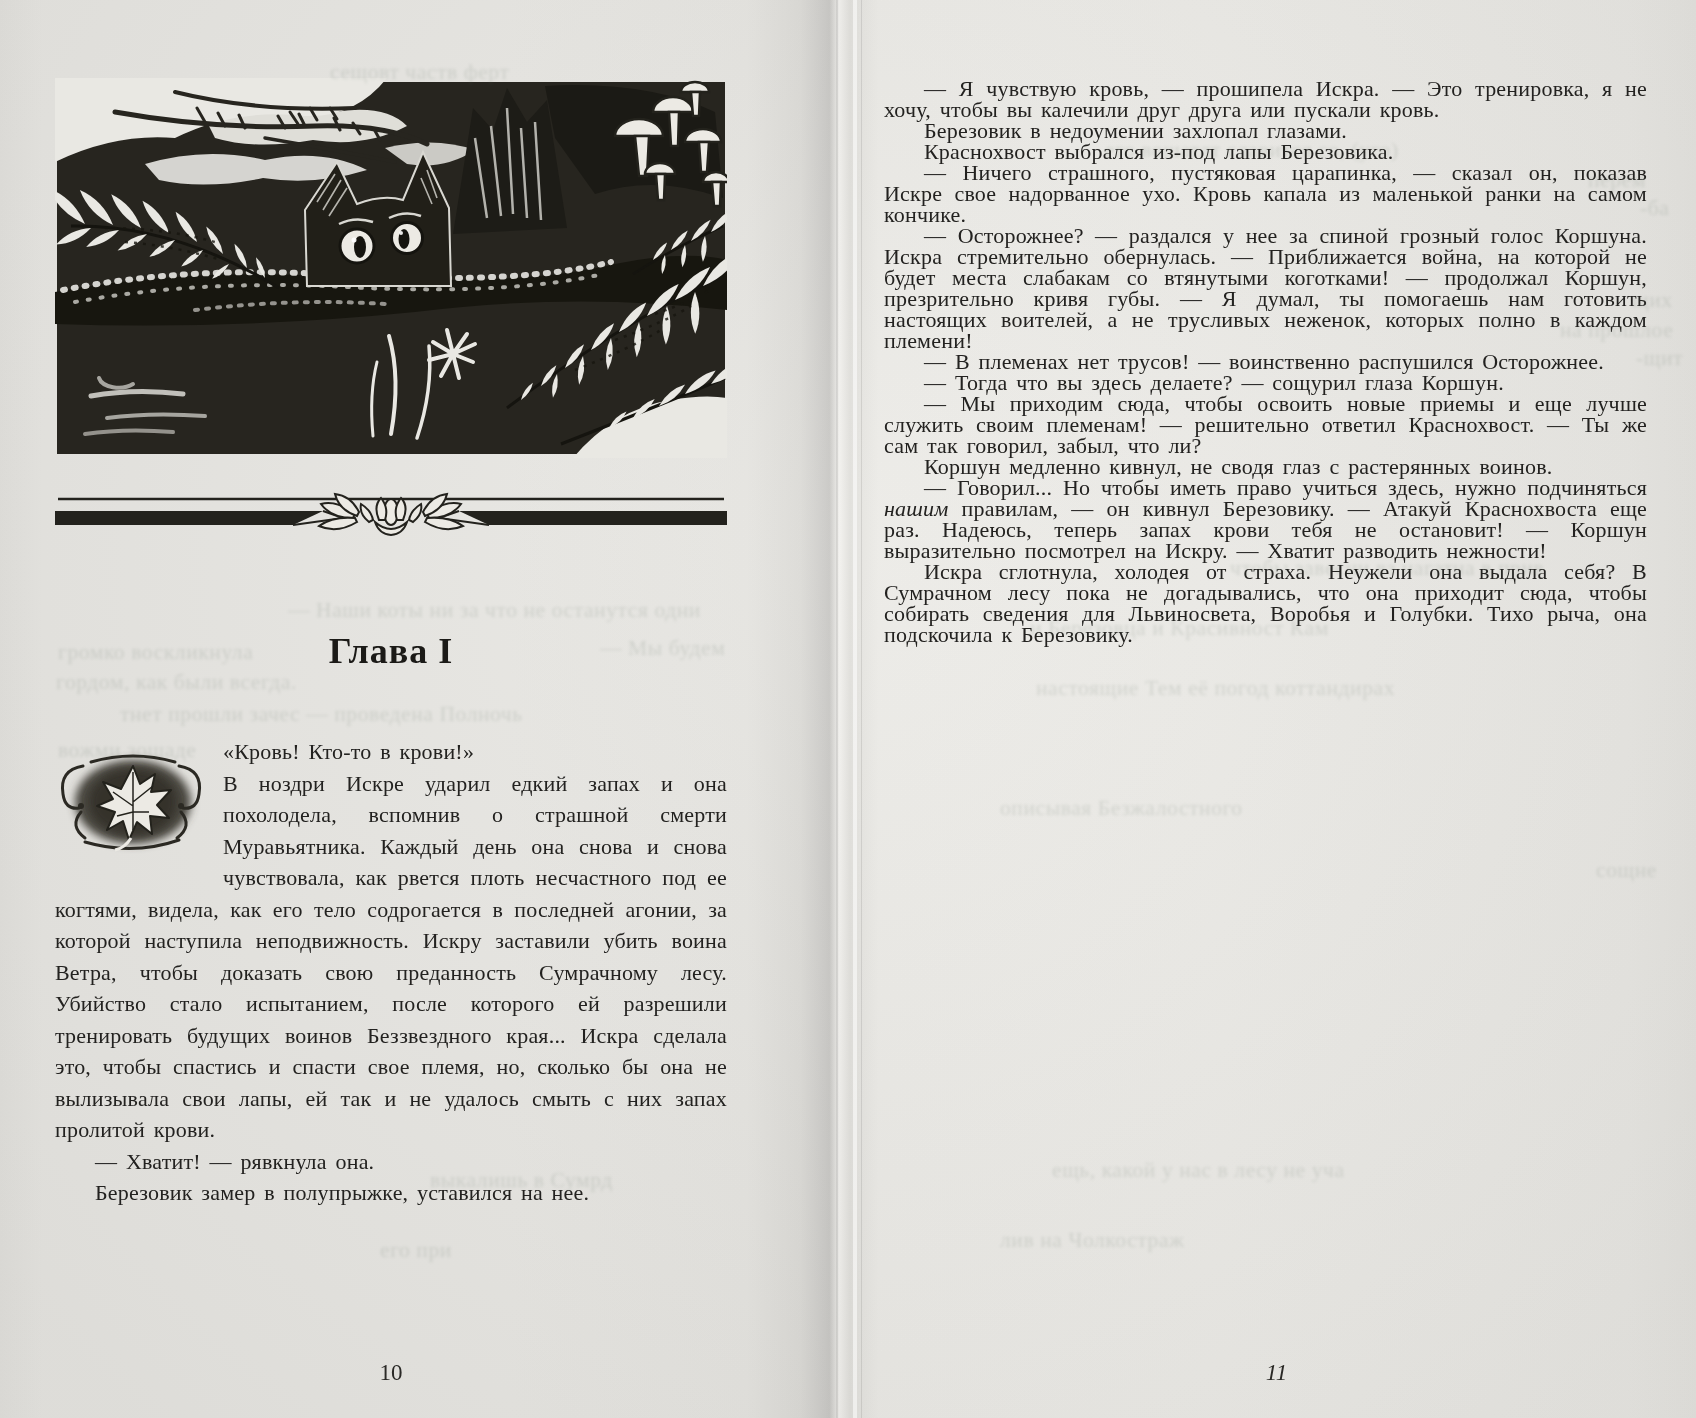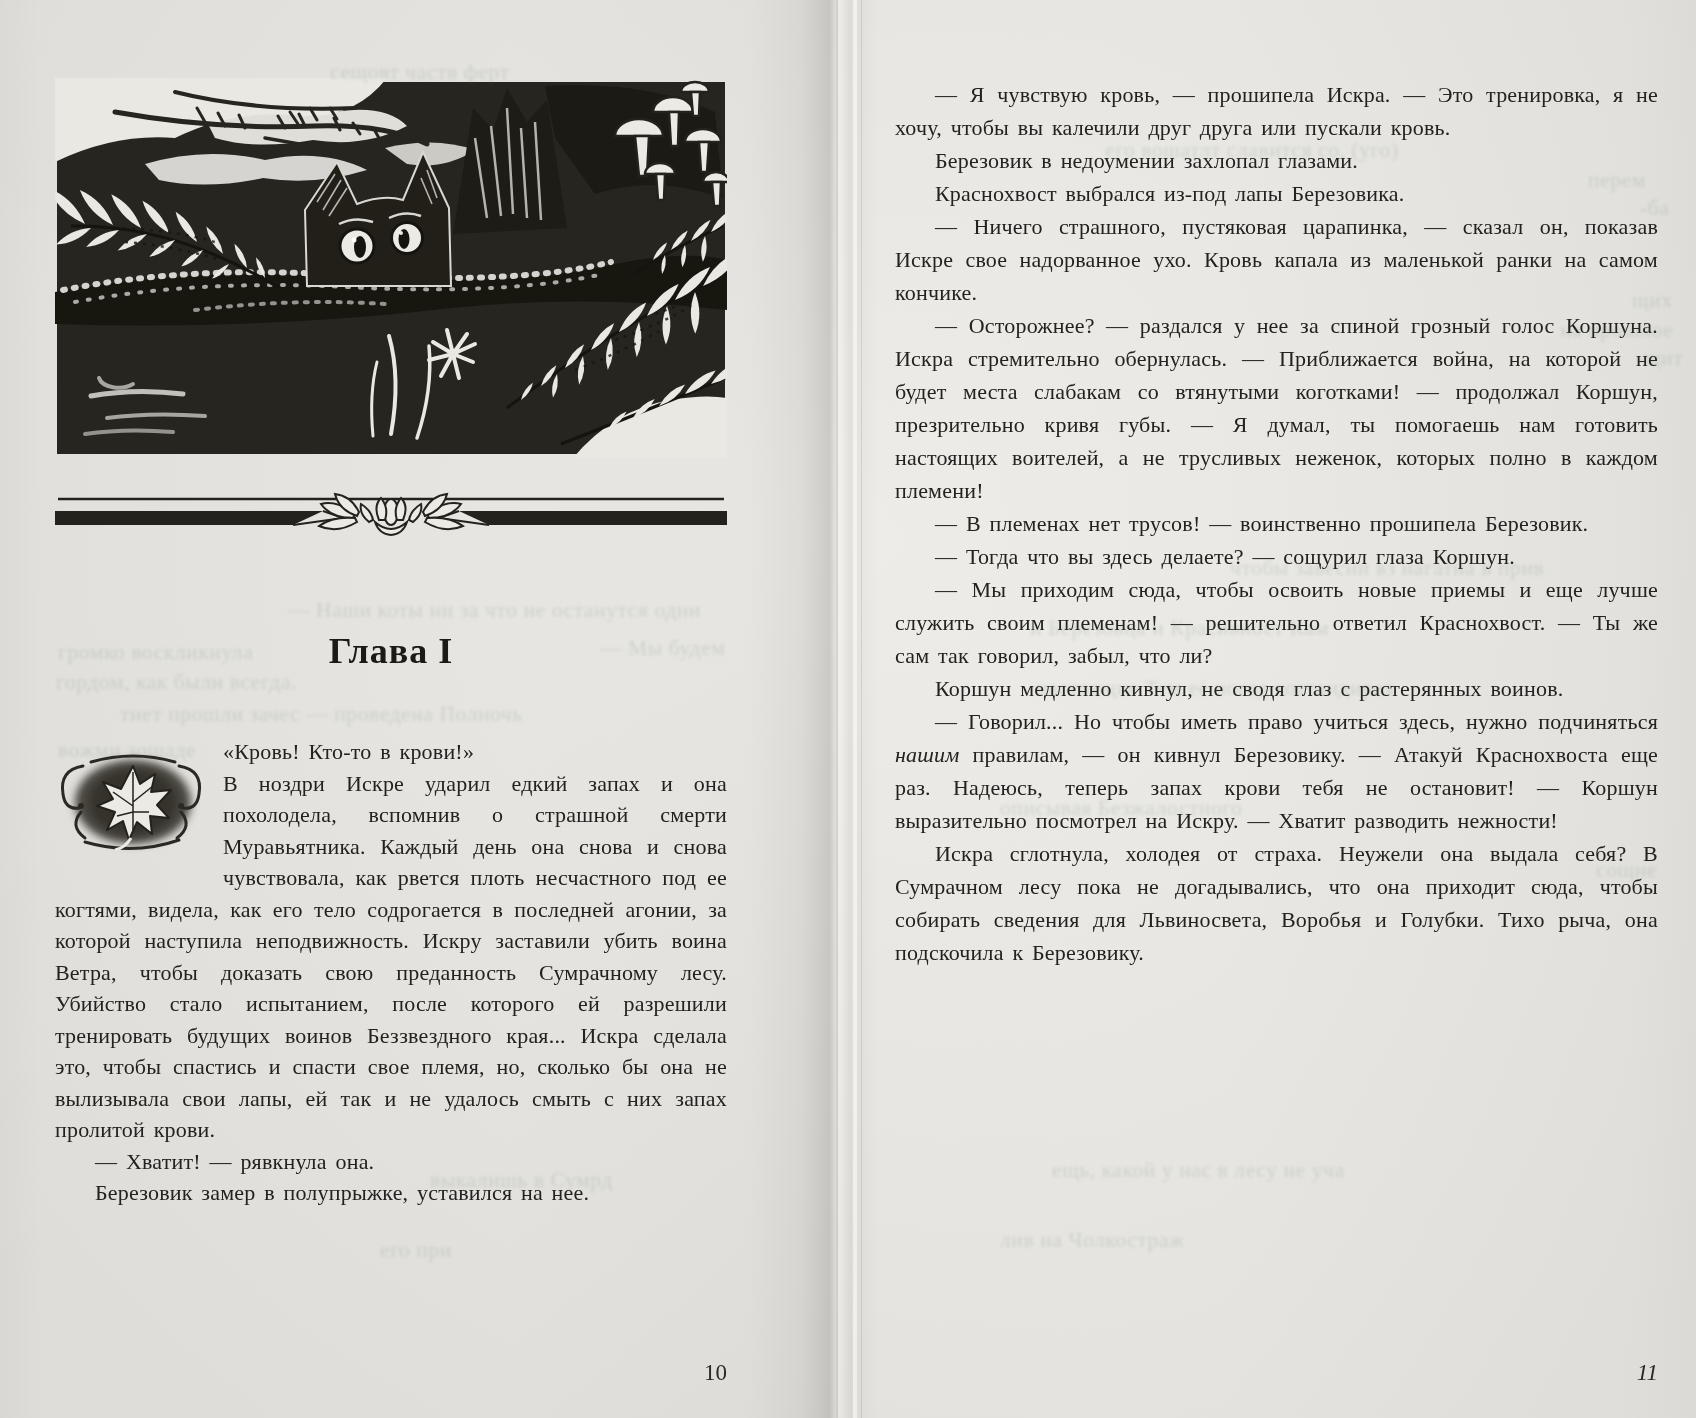--- a/index.html
+++ b/index.html
@@ -10,34 +10,34 @@
       #e4e3df 0%, #e9e8e4 2.5%, #e9e8e4 30%, #e6e5e1 44%,
       #dcdbd7 47.2%, #cfcecb 48.4%, #c9c8c5 48.9%, #f2f1ee 49.5%,
       #e1e0dc 50.1%, #ecebe7 51.8%, #edece8 72%, #eae9e5 96%, #e6e5e1 100%);
   }
   .book::before{content:'';position:absolute;inset:0;pointer-events:none;
     background:radial-gradient(ellipse at 50% 38%, rgba(255,255,255,.05), rgba(40,38,34,.06) 92%);}
   .page{position:absolute;top:0;height:1418px;}
   .page-left{left:0;width:830px;}
   .page-right{left:830px;width:866px;}
   .lp-content{position:absolute;left:55px;top:0;width:672px;height:1270px;line-height:31.5px;}
-  .rp-content{position:absolute;left:65px;top:78px;width:763px;line-height:33px;}
+  .rp-content{position:absolute;left:54px;top:78px;width:763px;line-height:21px;}
   .lp-content p,.rp-content p{margin:0;text-align:justify;font-size:22px;word-spacing:3px;letter-spacing:.2px;}
   .illustration{margin:78px 0 0;height:380px;}
   .illustration svg{display:block;}
   .divider{margin:34px 0 0;height:48px;}
   .divider svg{display:block;}
   .chapter{margin:89px 0 0;font-size:36px;line-height:44px;font-weight:bold;
     text-align:center;letter-spacing:1px;color:#1b1a17;}
   .opening{margin-top:63px;font-family:Liberation Serif, serif;}
   .orn{float:left;width:152px;height:118px;margin:6px 16px 4px 0;}
   .orn svg{display:block;}
   .quote,.cont{text-indent:0;}
   .dlg{text-indent:40px;}
-  .pagenum{position:absolute;top:1360px;font-size:23px;text-align:right;color:#2a2926;}
+  .pagenum{position:absolute;top:1360px;font-size:23px;text-align:center;color:#2a2926;}
   .pagenum.pl{left:55px;width:672px;}
   .pagenum.pr{left:65px;width:763px;font-style:italic;}
   .gutter-a{position:absolute;left:836px;top:0;width:2px;height:1418px;background:rgba(60,58,54,.10);}
   .gutter-b{position:absolute;left:853px;top:0;width:4px;height:1418px;background:rgba(255,255,255,.55);}
   .gutter-c{position:absolute;left:861px;top:0;width:1px;height:1418px;background:rgba(60,58,54,.12);}
   #bleed{position:absolute;inset:0;pointer-events:none;}
   .bleed{position:absolute;color:#5a6a5c;opacity:.17;filter:blur(1.4px);
     font-size:21.5px;white-space:nowrap;letter-spacing:.6px;}
 </style>
 </head>
@@ -256,21 +256,21 @@
     <div class="pagenum pl">10</div>
   </div>
 
   <div class="page page-right">
     <div class="rp-content">
       <p class="dlg">— Я чувствую кровь, — прошипела Искра. — Это тренировка, я не хочу, чтобы вы калечили друг друга или пускали кровь.</p>
       <p class="dlg">Березовик в недоумении захлопал глазами.</p>
       <p class="dlg">Краснохвост выбрался из-под лапы Березовика.</p>
       <p class="dlg">— Ничего страшного, пустяковая царапинка, — сказал он, показав Искре свое надорванное ухо. Кровь капала из маленькой ранки на самом кончике.</p>
       <p class="dlg">— Осторожнее? — раздался у нее за спиной грозный голос Коршуна. Искра стремительно обернулась. — Приближается война, на которой не будет места слабакам со втянутыми коготками! — продолжал Коршун, презрительно кривя губы. — Я думал, ты помогаешь нам готовить настоящих воителей, а не трусливых неженок, которых полно в каждом племени!</p>
-      <p class="dlg">— В племенах нет трусов! — воинственно прошипела Березовик.</p>
+      <p class="dlg">— В племенах нет трусов! — воинственно распушился Осторожнее.</p>
       <p class="dlg">— Тогда что вы здесь делаете? — сощурил глаза Коршун.</p>
       <p class="dlg">— Мы приходим сюда, чтобы освоить новые приемы и еще лучше служить своим племенам! — решительно ответил Краснохвост. — Ты же сам так говорил, забыл, что ли?</p>
       <p class="dlg">Коршун медленно кивнул, не сводя глаз с растерянных воинов.</p>
       <p class="dlg">— Говорил... Но чтобы иметь право учиться здесь, нужно подчиняться <i>нашим</i> правилам, — он кивнул Березовику. — Атакуй Краснохвоста еще раз. Надеюсь, теперь запах крови тебя не остановит! — Коршун выразительно посмотрел на Искру. — Хватит разводить нежности!</p>
       <p class="dlg">Искра сглотнула, холодея от страха. Неужели она выдала себя? В Сумрачном лесу пока не догадывались, что она приходит сюда, чтобы собирать сведения для Львиносвета, Воробья и Голубки. Тихо рыча, она подскочила к Березовику.</p>
     </div>
     <div class="pagenum pr">11</div>
   </div>
 
   <div class="gutter-a"></div>

